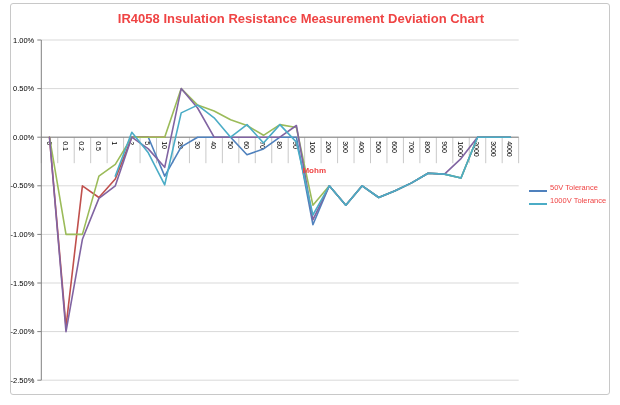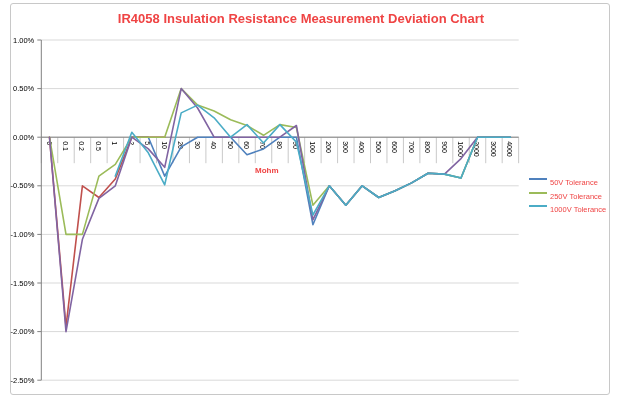--- a/index.html
+++ b/index.html
@@ -9,28 +9,28 @@
   }
   .chart-frame{
     position:absolute;left:10px;top:3px;width:600px;height:392px;
     border:1px solid #c8c8c8;border-radius:3px;background:#ffffff;box-sizing:border-box;
   }
   .chart-title{
     position:absolute;left:10px;top:11px;width:582px;text-align:center;
     font-size:13px;font-weight:bold;letter-spacing:0px;
   }
   .x-axis-title{
-    position:absolute;left:255px;top:166px;width:60px;text-align:left;
+    position:absolute;left:266px;top:166px;width:60px;text-align:right;
     font-size:8px;font-weight:bold;
   }
   #plot{position:absolute;left:0;top:0;}
   .legend{
     position:absolute;left:529px;top:178px;width:88px;
   }
-  .legend-row{display:flex;align-items:flex-start;height:13.5px;}
+  .legend-row{display:flex;align-items:flex-end;height:13.5px;}
   .legend-swatch{display:inline-block;width:18px;height:2px;margin-right:3px;flex:0 0 18px;}
   .legend-label{font-size:7.5px;white-space:nowrap;}
   svg text{font-family:"Liberation Sans",sans-serif;}
 </style>
 </head>
 <body>
 
 <div id="stage">
   <div class="chart-frame"></div>
 
@@ -130,21 +130,17 @@
     </svg>
 
   <div class="x-axis-title">Mohm</div>
 
   <div class="legend" id="legend">
       <div class="legend-row">
         <span class="legend-swatch" style="background: rgb(79, 129, 189);"></span>
         <span class="legend-label">50V Tolerance</span>
       </div>
       <div class="legend-row">
-        <span class="legend-swatch" style="background: rgb(155, 187, 89);"></span>
-        <span class="legend-label">250V Tolerance</span>
-      </div>
-      <div class="legend-row">
         <span class="legend-swatch" style="background: rgb(75, 172, 198);"></span>
         <span class="legend-label">1000V Tolerance</span>
       </div>
     </div>
 </div>
 
 </body></html>

